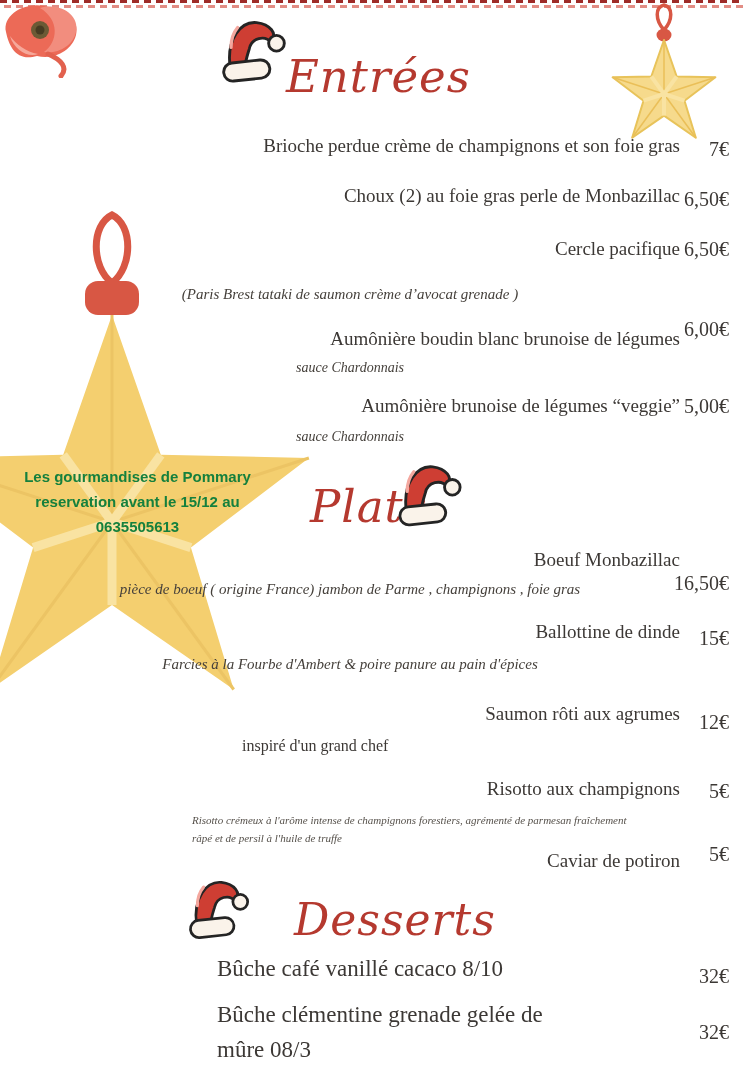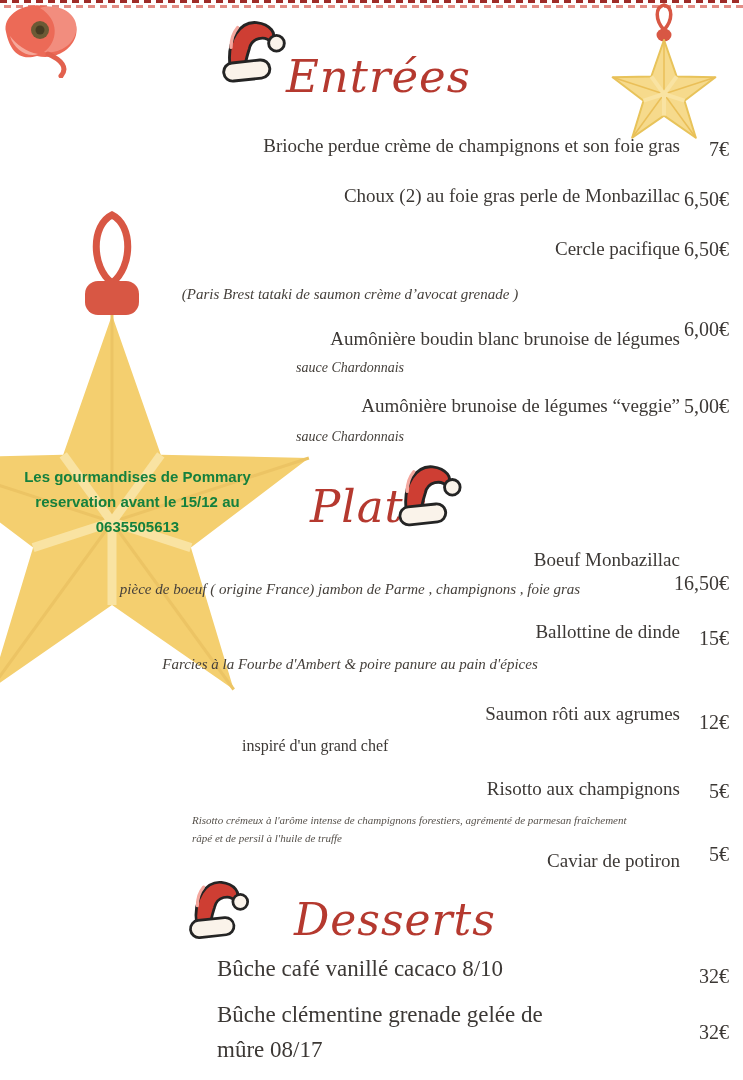--- a/index.html
+++ b/index.html
@@ -180,17 +180,17 @@
 
   <svg class="abs" style="left:181px;top:876px" width="78" height="72">
     <use href="#santa-hat"></use>
   </svg>
   <div class="script-heading" style="left:262px;top:898px;font-size:44px">Desserts</div>
 
   <div>
     <div class="left-name" style="top:952px">Bûche café vanillé cacaco 8/10</div>
     <div class="price" style="top:965px">32€</div>
 
-    <div class="left-name" style="top:998px">Bûche clémentine grenade gelée de mûre 08/17</div>
+    <div class="left-name" style="top:998px">Bûche clémentine grenade gelée de mûre 08/3</div>
     <div class="price" style="top:1021px">32€</div>
   </div>
 
 </div>
 
 </body></html>

